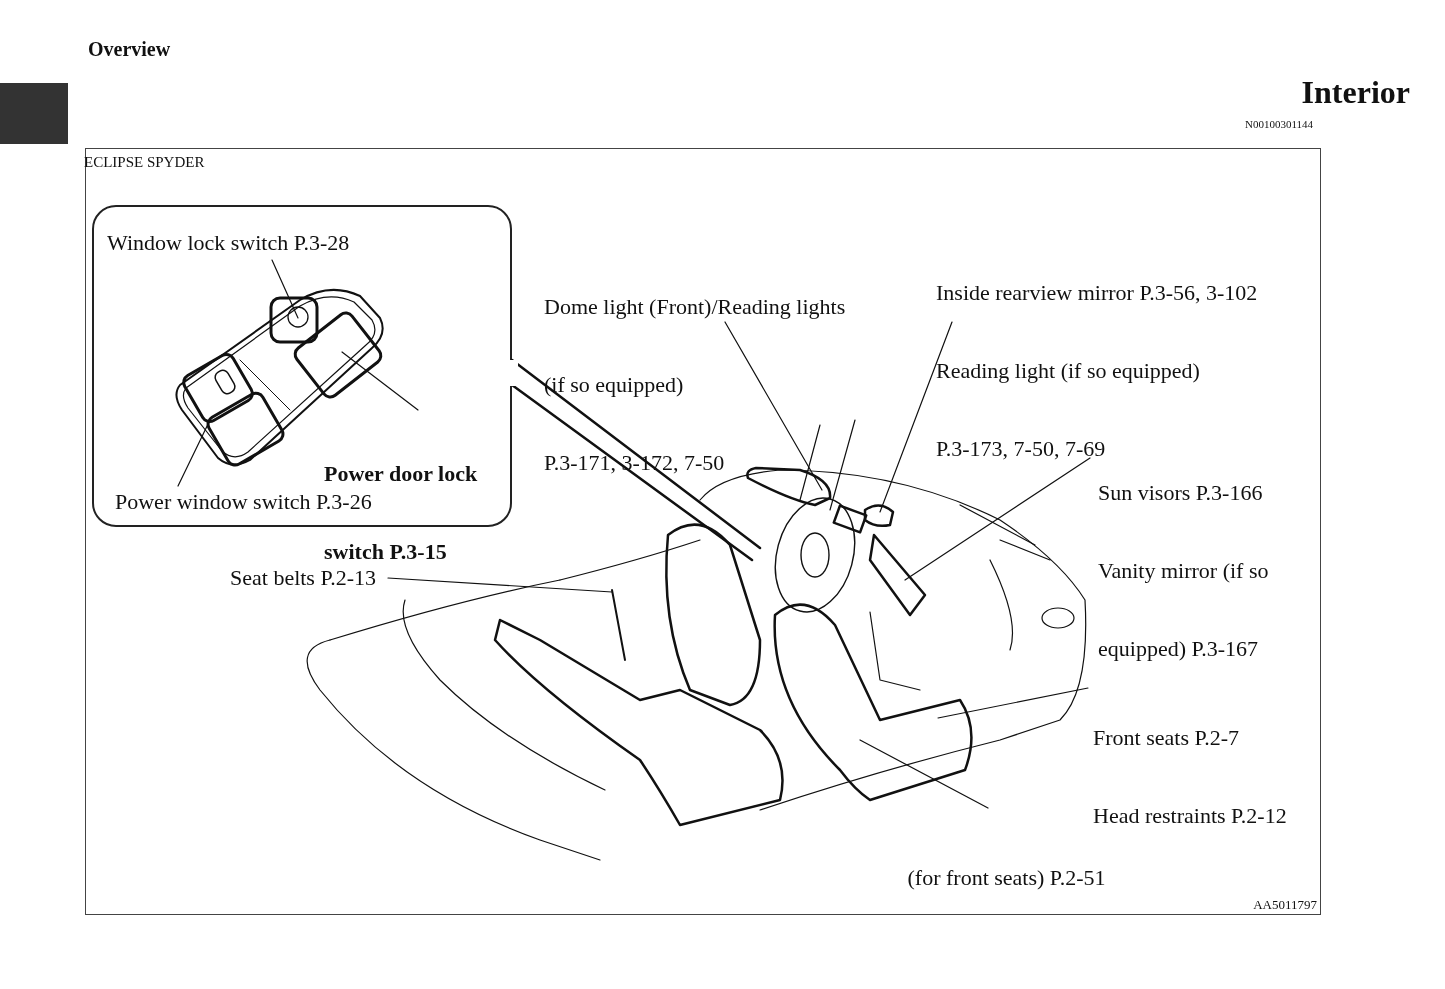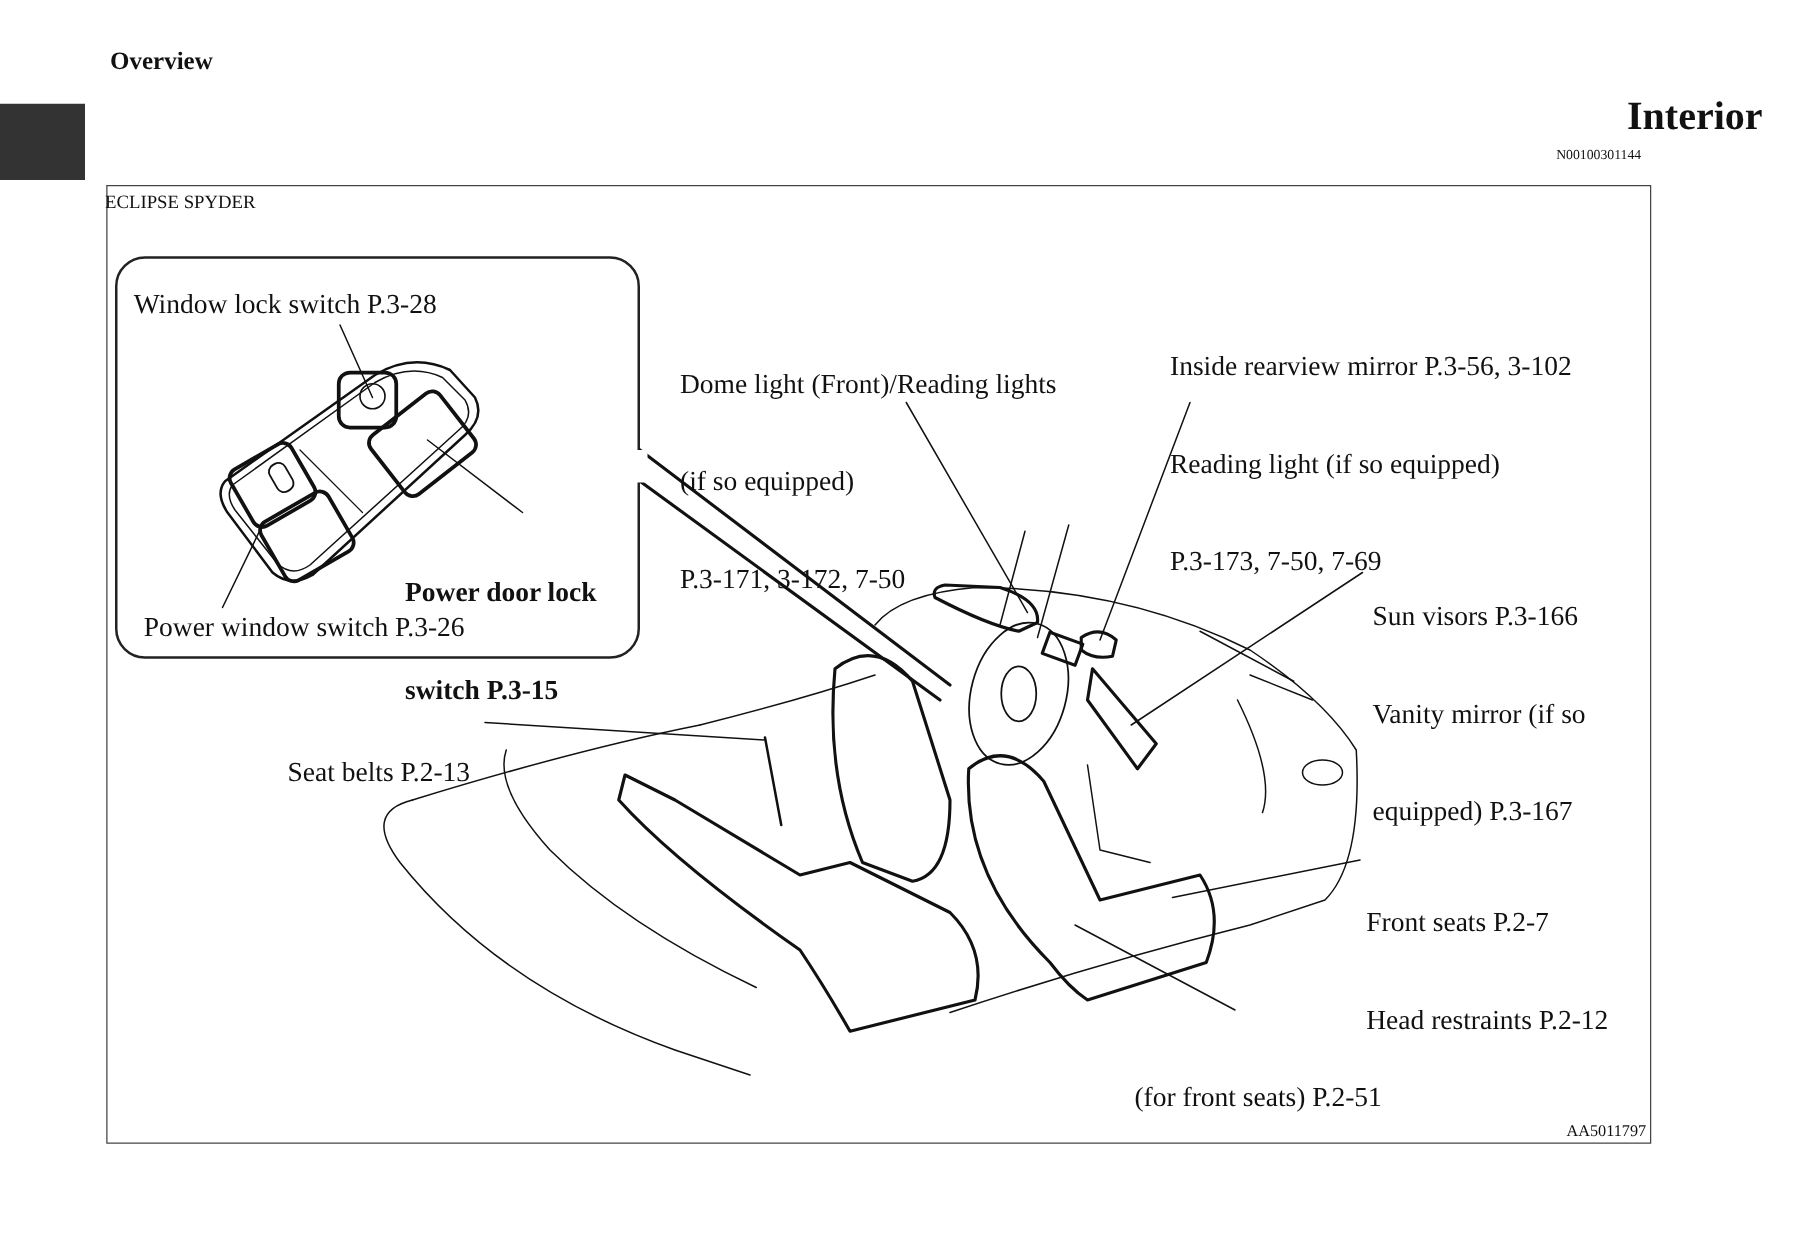--- a/index.html
+++ b/index.html
@@ -116,21 +116,21 @@
 <div class="callout" style="left:900px;top:228px;margin-left:36px;">
   <div>Inside rearview mirror P.3-56, 3-102</div>
   <div>Reading light (if so equipped)</div>
   <div>P.3-173, 7-50, 7-69</div>
 </div>
 <div class="callout" style="left:1098px;top:428px;">
   <div>Sun visors P.3-166</div>
   <div>Vanity mirror (if so</div>
   <div>equipped) P.3-167</div>
 </div>
-<div class="callout" style="left:230px;top:565px;margin-top:40px;">Seat belts P.2-13</div>
+<div class="callout" style="left:230px;top:565px;">Seat belts P.2-13</div>
 <div class="callout" style="left:1093px;top:673px;">
   <div>Front seats P.2-7</div>
   <div>Head restraints P.2-12</div>
 </div>
 <div class="callout" style="left:902px;top:813px;">
   <div> (for front seats) P.2-51</div>
 </div>
 
 <div class="art-code">AA5011797</div>
 

